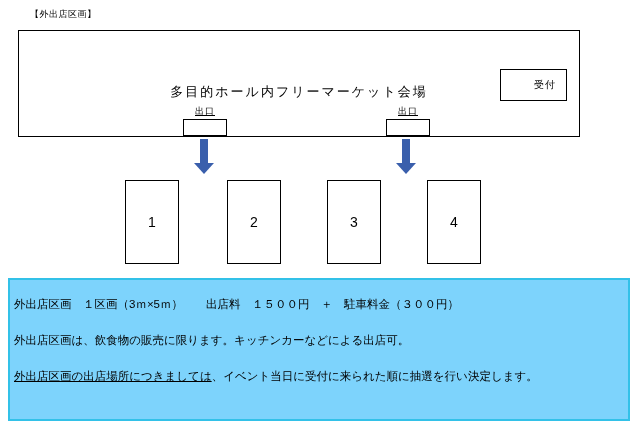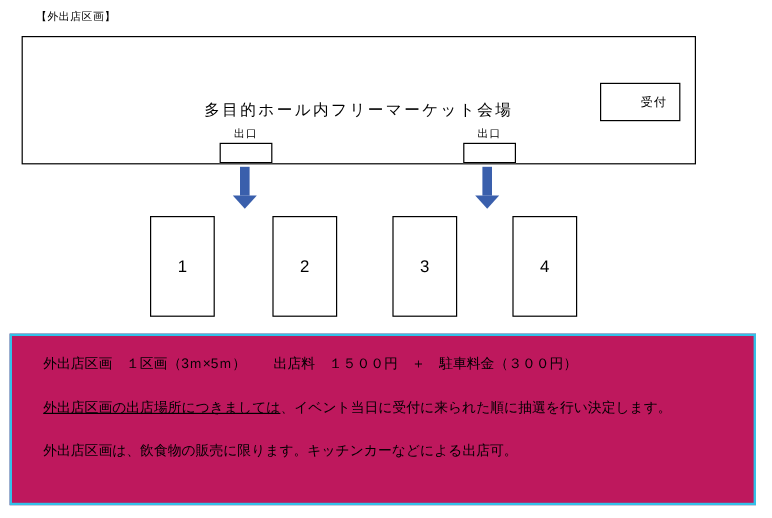--- a/index.html
+++ b/index.html
@@ -20,21 +20,21 @@
   }
   .reception {
     position:absolute; right:12px; top:38px; width:42px; height:30px;
     border:1px solid #000; background:#fff;
     display:flex; align-items:center; justify-content:center;
     font-size:10px; letter-spacing:1px;padding-left:23px;
   }
   .exit { position:absolute; width:44px; text-align:center; }
   .exit-1 { left:183px; top:105px; }
   .exit-2 { left:386px; top:105px; }
-  .exit-label { display:block; font-size:9px; letter-spacing:1px; margin-bottom:1px; }
+  .exit-label { display:block; font-size:9px; letter-spacing:1px; margin-bottom:1px;text-decoration:underline; }
   .exit-opening {
     display:block; height:15px; border:1px solid #000; background:#fff;
   }
   .arrow { position:absolute; width:20px; }
   .arrow-1 { left:194px; top:139px; }
   .arrow-2 { left:396px; top:139px; }
   .arrow-shaft { width:8px; height:24px; background:var(--arrow,#3a5fac); margin:0 auto; }
   .arrow-head {
     width:0; height:0; margin:0 auto;
     border-left:10px solid transparent; border-right:10px solid transparent;
@@ -45,22 +45,22 @@
     border:1px solid #000; background:#fff;
     display:flex; align-items:center; justify-content:center;
     font-size:14px;
   }
   .booth-1 { left:125px; }
   .booth-2 { left:227px; }
   .booth-3 { left:327px; }
   .booth-4 { left:427px; }
   .info-box {
     position:absolute; left:8px; top:278px; width:622px; height:143px;
-    border:2px solid var(--info-border,#33c1e8); background:#be185d;
-    box-sizing:border-box; padding:18px 12px 0 26px;
+    border:2px solid var(--info-border,#33c1e8); background:#7dd3fc;
+    box-sizing:border-box; padding:18px 12px 0 4px;
     font-size:11.5px; line-height:1.2;
   }
   .info-line { margin:0 0 22px 0; }
   .underlined { text-decoration:underline; }
 </style>
 </head>
 <body>
 
 <div class="page">
 
@@ -89,17 +89,17 @@
     <div class="arrow-head"></div>
   </div>
 
   <div class="booth booth-1">1</div>
   <div class="booth booth-2">2</div>
   <div class="booth booth-3">3</div>
   <div class="booth booth-4">4</div>
 
   <div class="info-box">
     <p class="info-line">外出店区画　１区画（3ｍ×5ｍ）　　出店料　１５００円　＋　駐車料金（３００円）</p>
+    <p class="info-line">外出店区画は、飲食物の販売に限ります。キッチンカーなどによる出店可。</p>
     <p class="info-line"><span class="underlined">外出店区画の出店場所につきましては</span><span>、イベント当日に受付に来られた順に抽選を行い決定します。</span></p>
-    <p class="info-line">外出店区画は、飲食物の販売に限ります。キッチンカーなどによる出店可。</p>
   </div>
 
 </div>
 
 </body></html>

